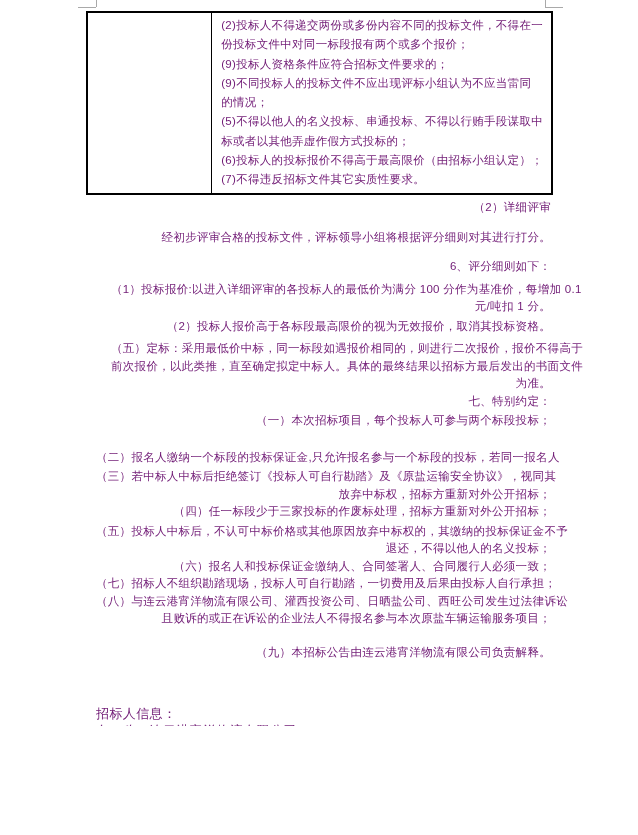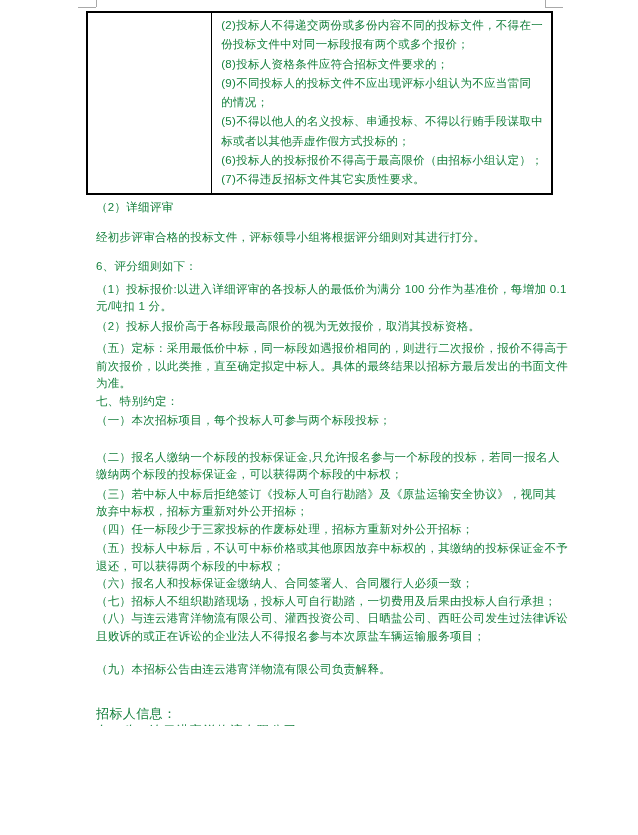--- a/index.html
+++ b/index.html
@@ -2,21 +2,21 @@
 <html><head>
 <meta charset="utf-8">
 <style>
   html, body { margin: 0; padding: 0; background: #ffffff; }
   .page {
     position: relative;
     width: 638px;
     height: 726px;
     background: #ffffff;
     font-family: "Liberation Sans", sans-serif;
-    color: #15803d;
+    color: #701a75;
     overflow: hidden;
   }
   
   .crop { position: absolute; background: #a9a9a9; }
   .crop.h { height: 1px; width: 18px; }
   .crop.v { width: 1px; height: 14px; }
 
   
   .doc-table {
     position: absolute;
@@ -42,24 +42,24 @@
 
   
   .body-text {
     position: absolute;
     left: 96px; top: 199px;
     width: 455px;
     font-size: 11.5px;
     letter-spacing: 0.3px;
   }
   .body-text .line { line-height: 17.5px; min-height: 17.5px; white-space: nowrap; }
-  .p  { margin-top: 2px; }
+  .p  { margin-top: 2px; text-align: right; }
   .p.m0  { margin-top: 0; }
   .p.m4  { margin-top: 16px; }
-  .p.m5  { margin-top: 5px; }
+  .p.m5  { margin-top: 5px; margin-left: 15px; }
   .p.m7  { margin-top: 12px; }
   .p.m11 { margin-top: 19px; }
   .p.bold { font-weight: normal; }
 
   
   .tenderer {
     position: absolute;
     left: 96px; top: 705px;
     font-size: 13px;
     letter-spacing: 0.4px;
@@ -79,21 +79,21 @@
   <div class="crop h" style="left:77px;top:768px;"></div>
   <div class="crop v" style="left:95px;top:768px;"></div>
   <div class="crop h" style="left:544px;top:768px;"></div>
   <div class="crop v" style="left:544px;top:768px;"></div>
 
   <div class="doc-table">
     <div class="cell-left"></div>
     <div class="cell-right">
       <div class="tline">(2)投标人不得递交两份或多份内容不同的投标文件，不得在一</div>
       <div class="tline">份投标文件中对同一标段报有两个或多个报价；</div>
-      <div class="tline">(8)投标人资格条件应符合招标文件要求的；</div>
+      <div class="tline">(9)投标人资格条件应符合招标文件要求的；</div>
       <div class="tline">(9)不同投标人的投标文件不应出现评标小组认为不应当雷同</div>
       <div class="tline">的情况；</div>
       <div class="tline">(5)不得以他人的名义投标、串通投标、不得以行贿手段谋取中</div>
       <div class="tline">标或者以其他弄虚作假方式投标的；</div>
       <div class="tline">(6)投标人的投标报价不得高于最高限价（由招标小组认定）；</div>
       <div class="tline">(7)不得违反招标文件其它实质性要求。</div>
     </div>
   </div>
 
   <div class="body-text">
@@ -119,32 +119,31 @@
       <div class="line">为准。</div>
     </div>
     <div class="p m0 bold">
       <div class="line">七、特别约定：</div>
     </div>
     <div class="p">
       <div class="line">（一）本次招标项目，每个投标人可参与两个标段投标；</div>
     </div>
     <div class="p m11">
       <div class="line">（二）报名人缴纳一个标段的投标保证金,只允许报名参与一个标段的投标，若同一报名人</div>
-      <div class="line">缴纳两个标段的投标保证金，可以获得两个标段的中标权；</div>
     </div>
     <div class="p">
       <div class="line">（三）若中标人中标后拒绝签订《投标人可自行勘踏》及《原盐运输安全协议》，视同其</div>
       <div class="line">放弃中标权，招标方重新对外公开招标；</div>
     </div>
     <div class="p m0">
       <div class="line">（四）任一标段少于三家投标的作废标处理，招标方重新对外公开招标；</div>
     </div>
     <div class="p">
       <div class="line">（五）投标人中标后，不认可中标价格或其他原因放弃中标权的，其缴纳的投标保证金不予</div>
-      <div class="line">退还，可以获得两个标段的中标权；</div>
+      <div class="line">退还，不得以他人的名义投标；</div>
     </div>
     <div class="p m0">
       <div class="line">（六）报名人和投标保证金缴纳人、合同签署人、合同履行人必须一致；</div>
     </div>
     <div class="p m0">
       <div class="line">（七）招标人不组织勘踏现场，投标人可自行勘踏，一切费用及后果由投标人自行承担；</div>
     </div>
     <div class="p m0">
       <div class="line">（八）与连云港宵洋物流有限公司、灌西投资公司、日晒盐公司、西旺公司发生过法律诉讼</div>
       <div class="line">且败诉的或正在诉讼的企业法人不得报名参与本次原盐车辆运输服务项目；</div>

